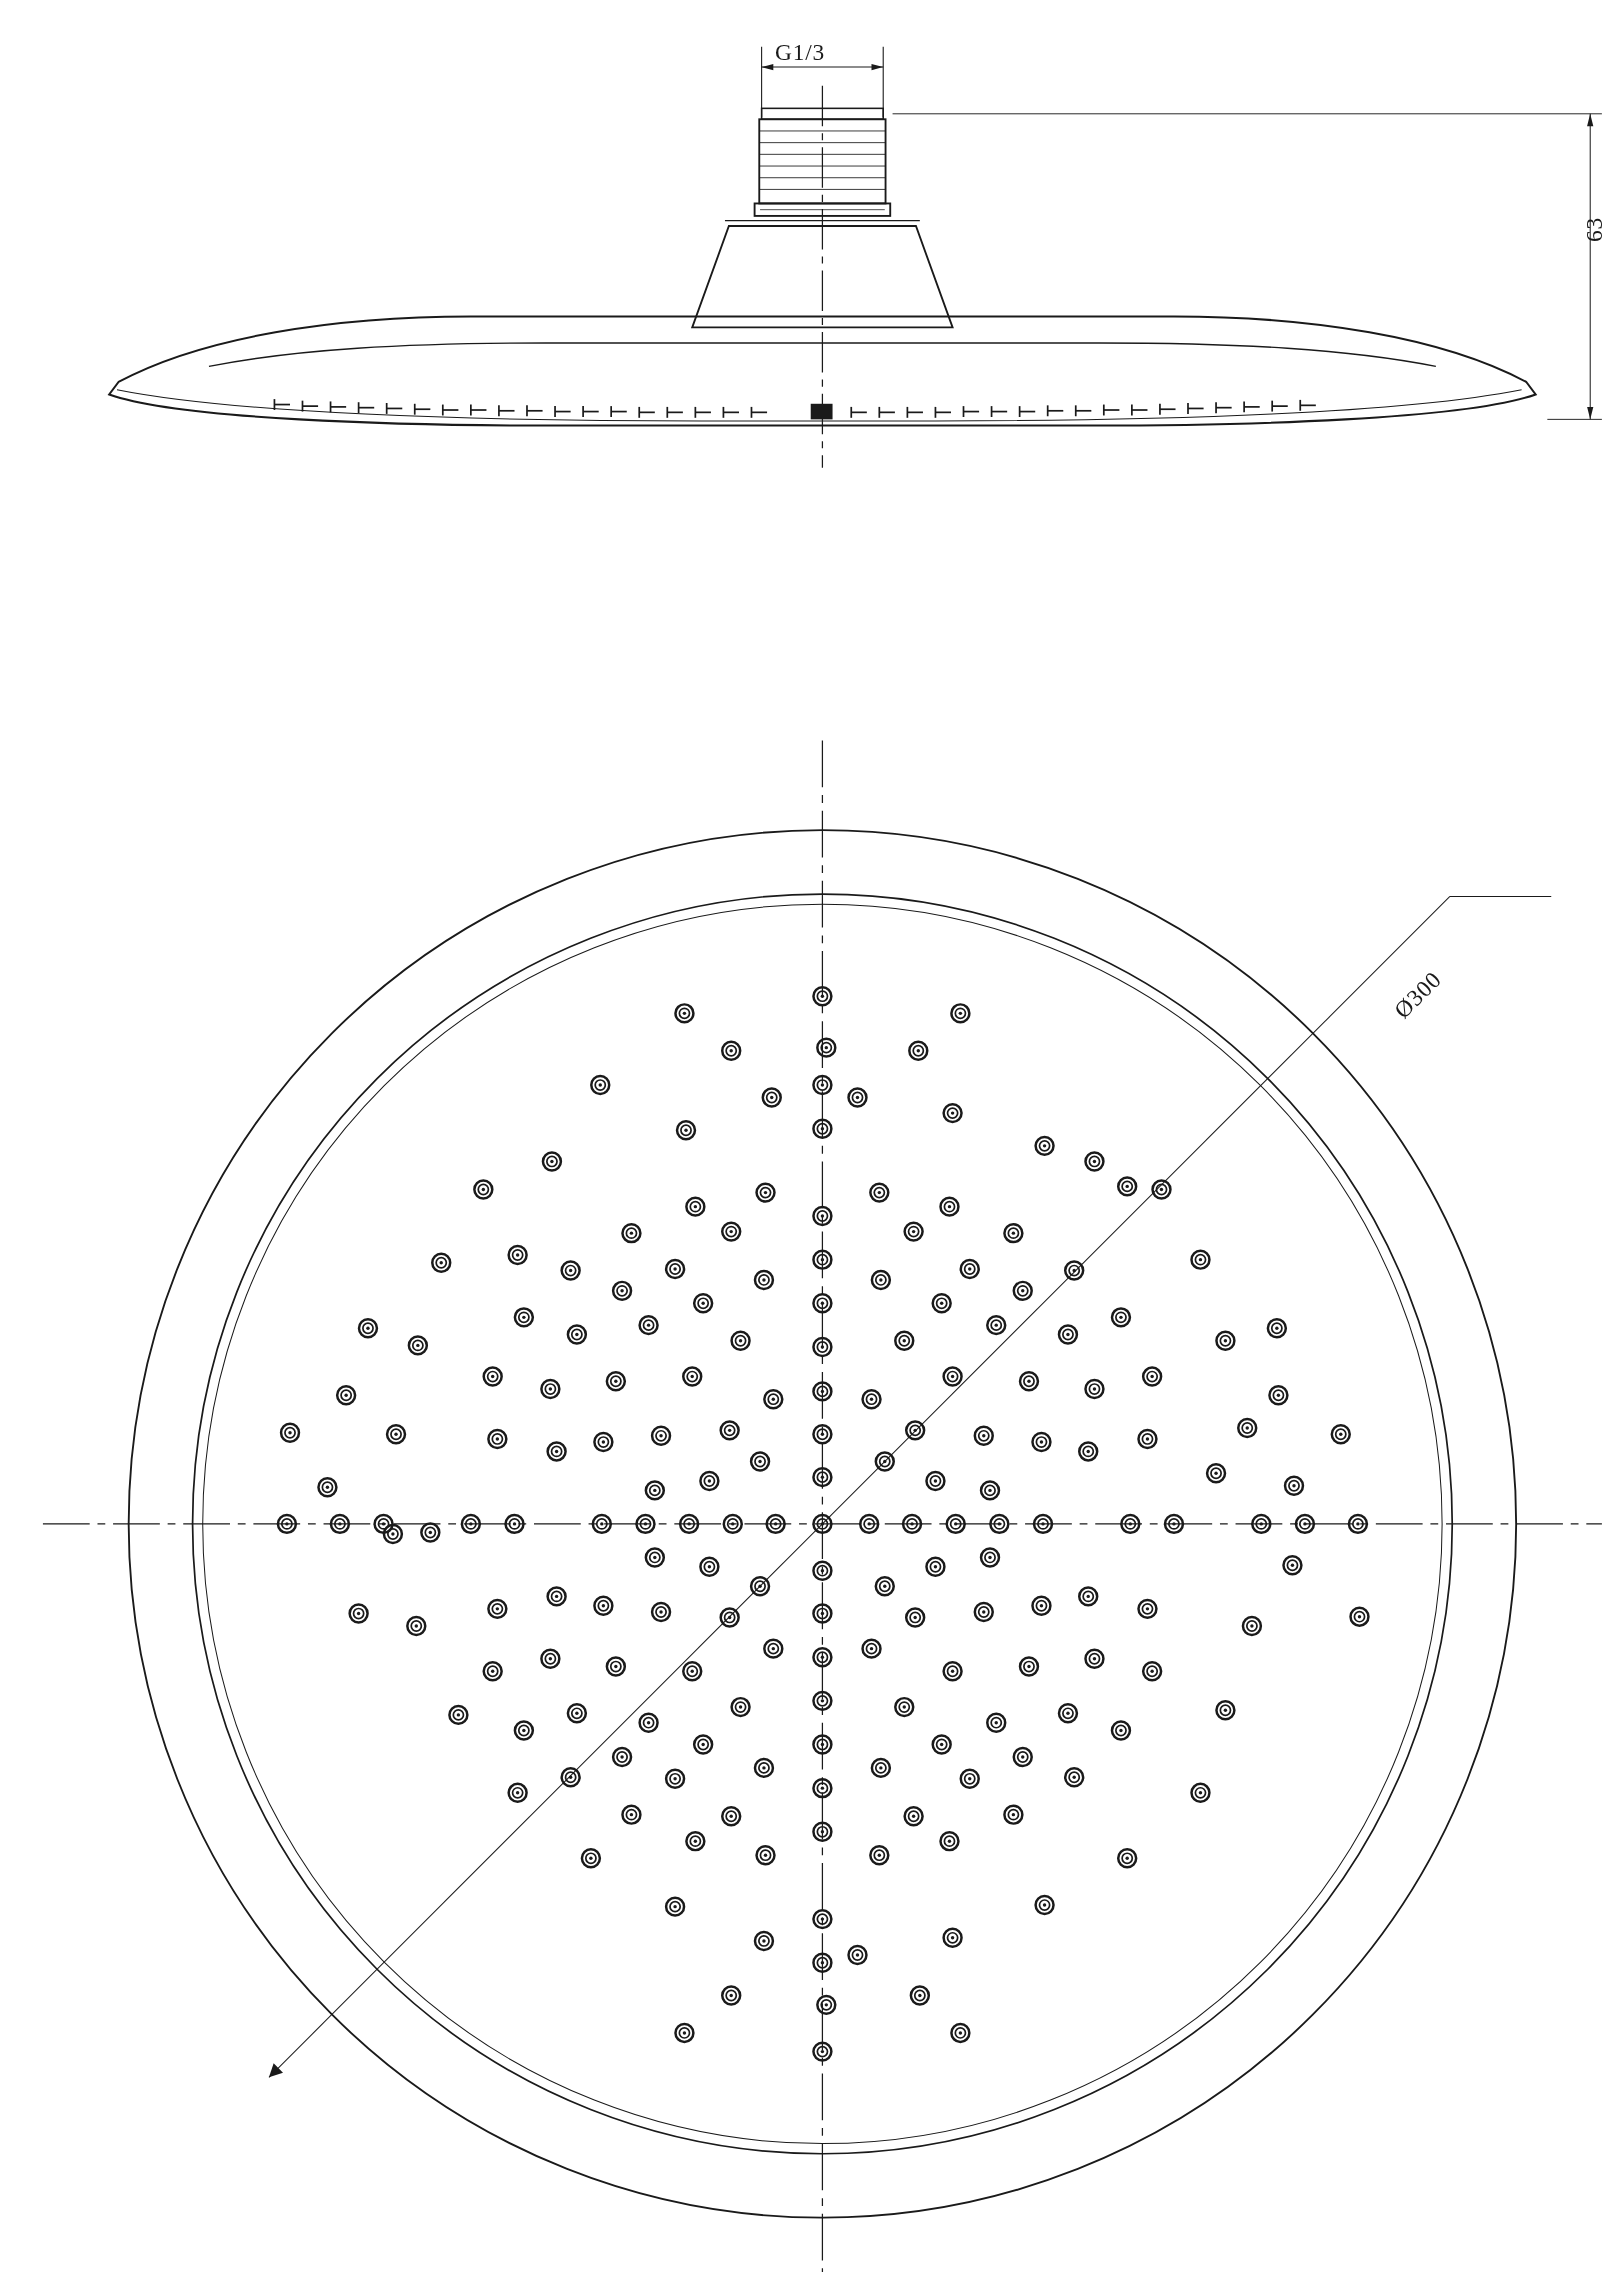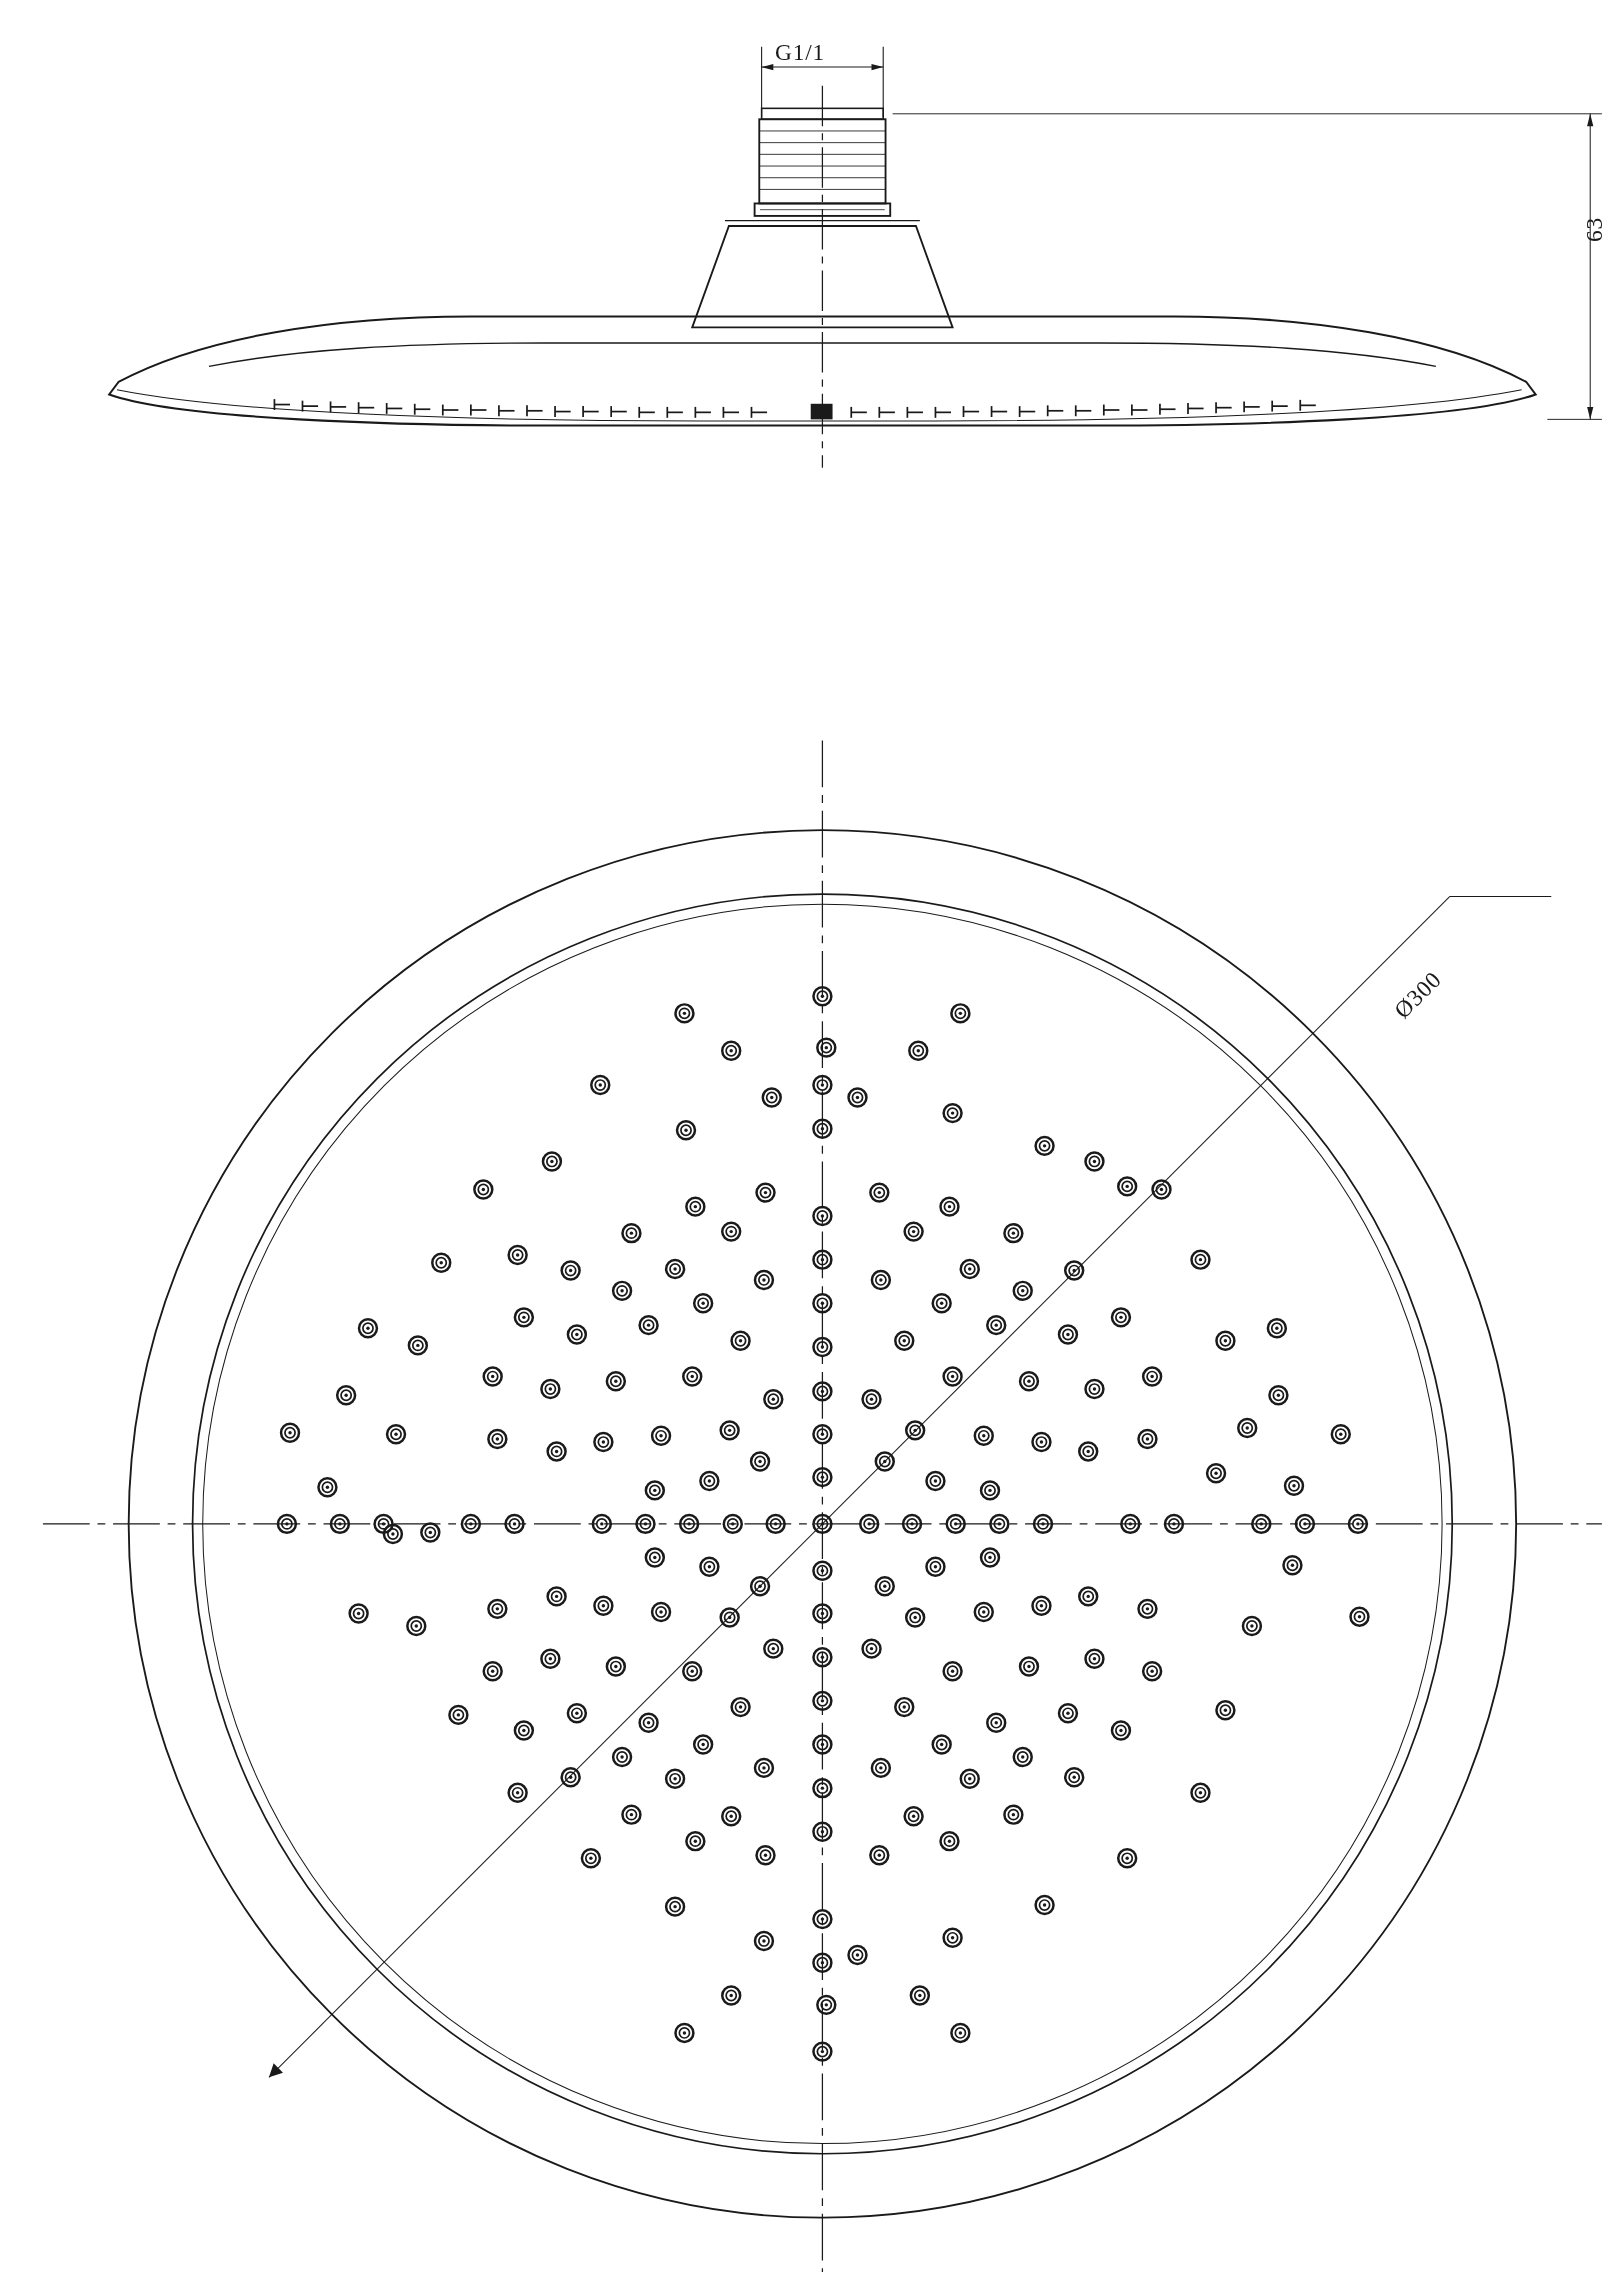--- a/index.html
+++ b/index.html
@@ -418,20 +418,20 @@
         <use href="#nozzle" x="1060" y="1344"></use>
         <use href="#nozzle" x="1180" y="2560"></use>
         <use href="#nozzle" x="938" y="2560"></use>
         <use href="#nozzle" x="1232" y="2608"></use>
         <use href="#nozzle" x="878" y="2608"></use>
         <use href="#nozzle" x="1060" y="2572"></use>
       </g>
     </g>
   </svg>
 
-  <div class="dimtext" id="thread-label">G1/1</div>
+  <div class="dimtext" id="thread-label">G1/3</div>
 
   <div class="dimtext" id="height-label">63</div>
 
   <div class="dimtext" id="dia-label">Ø300</div>
 
 </div>
 
 
 </body></html>

